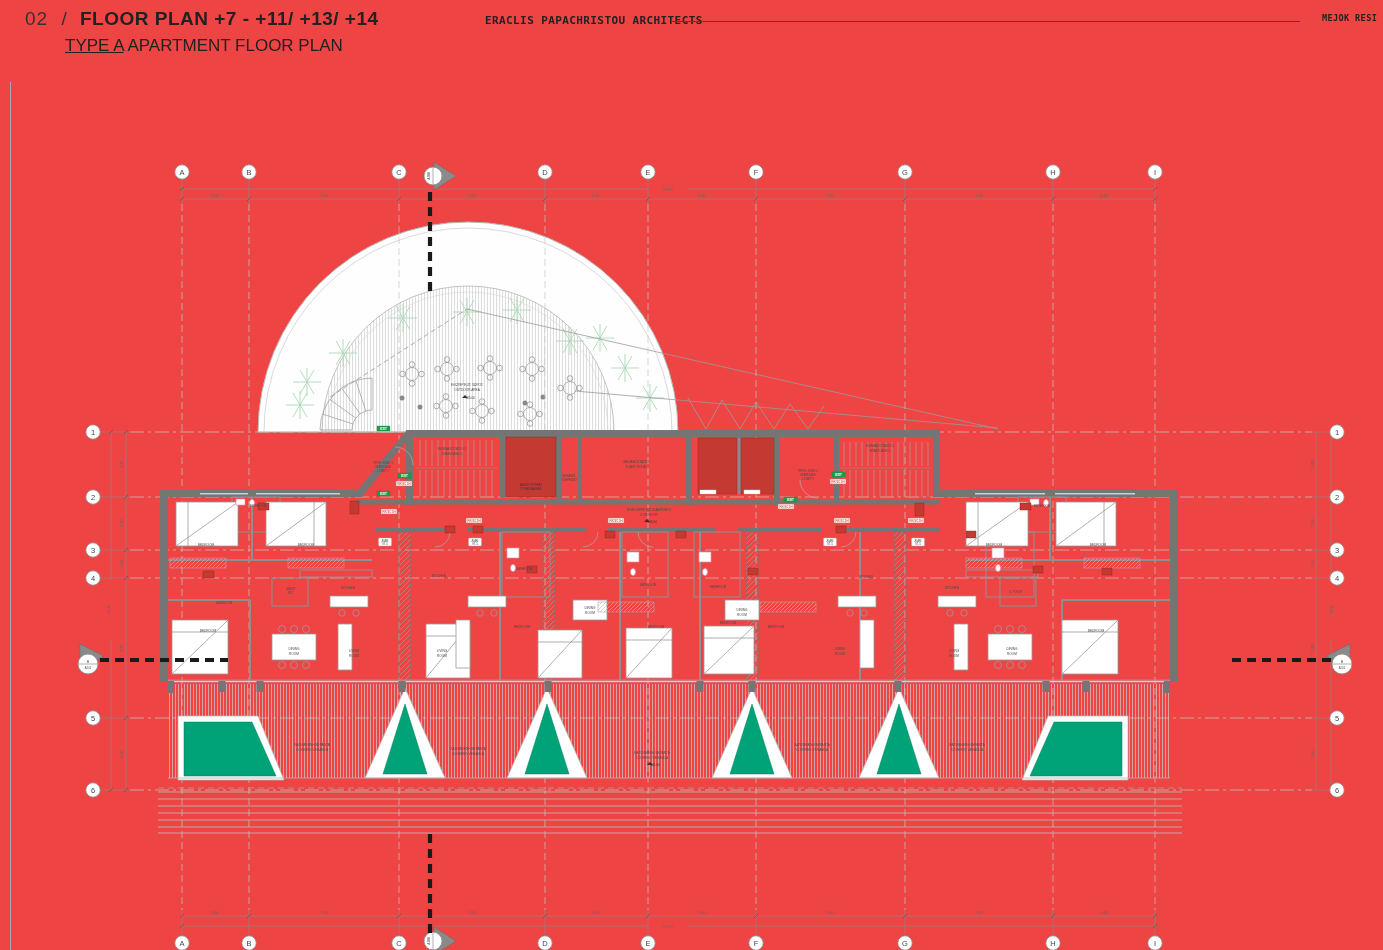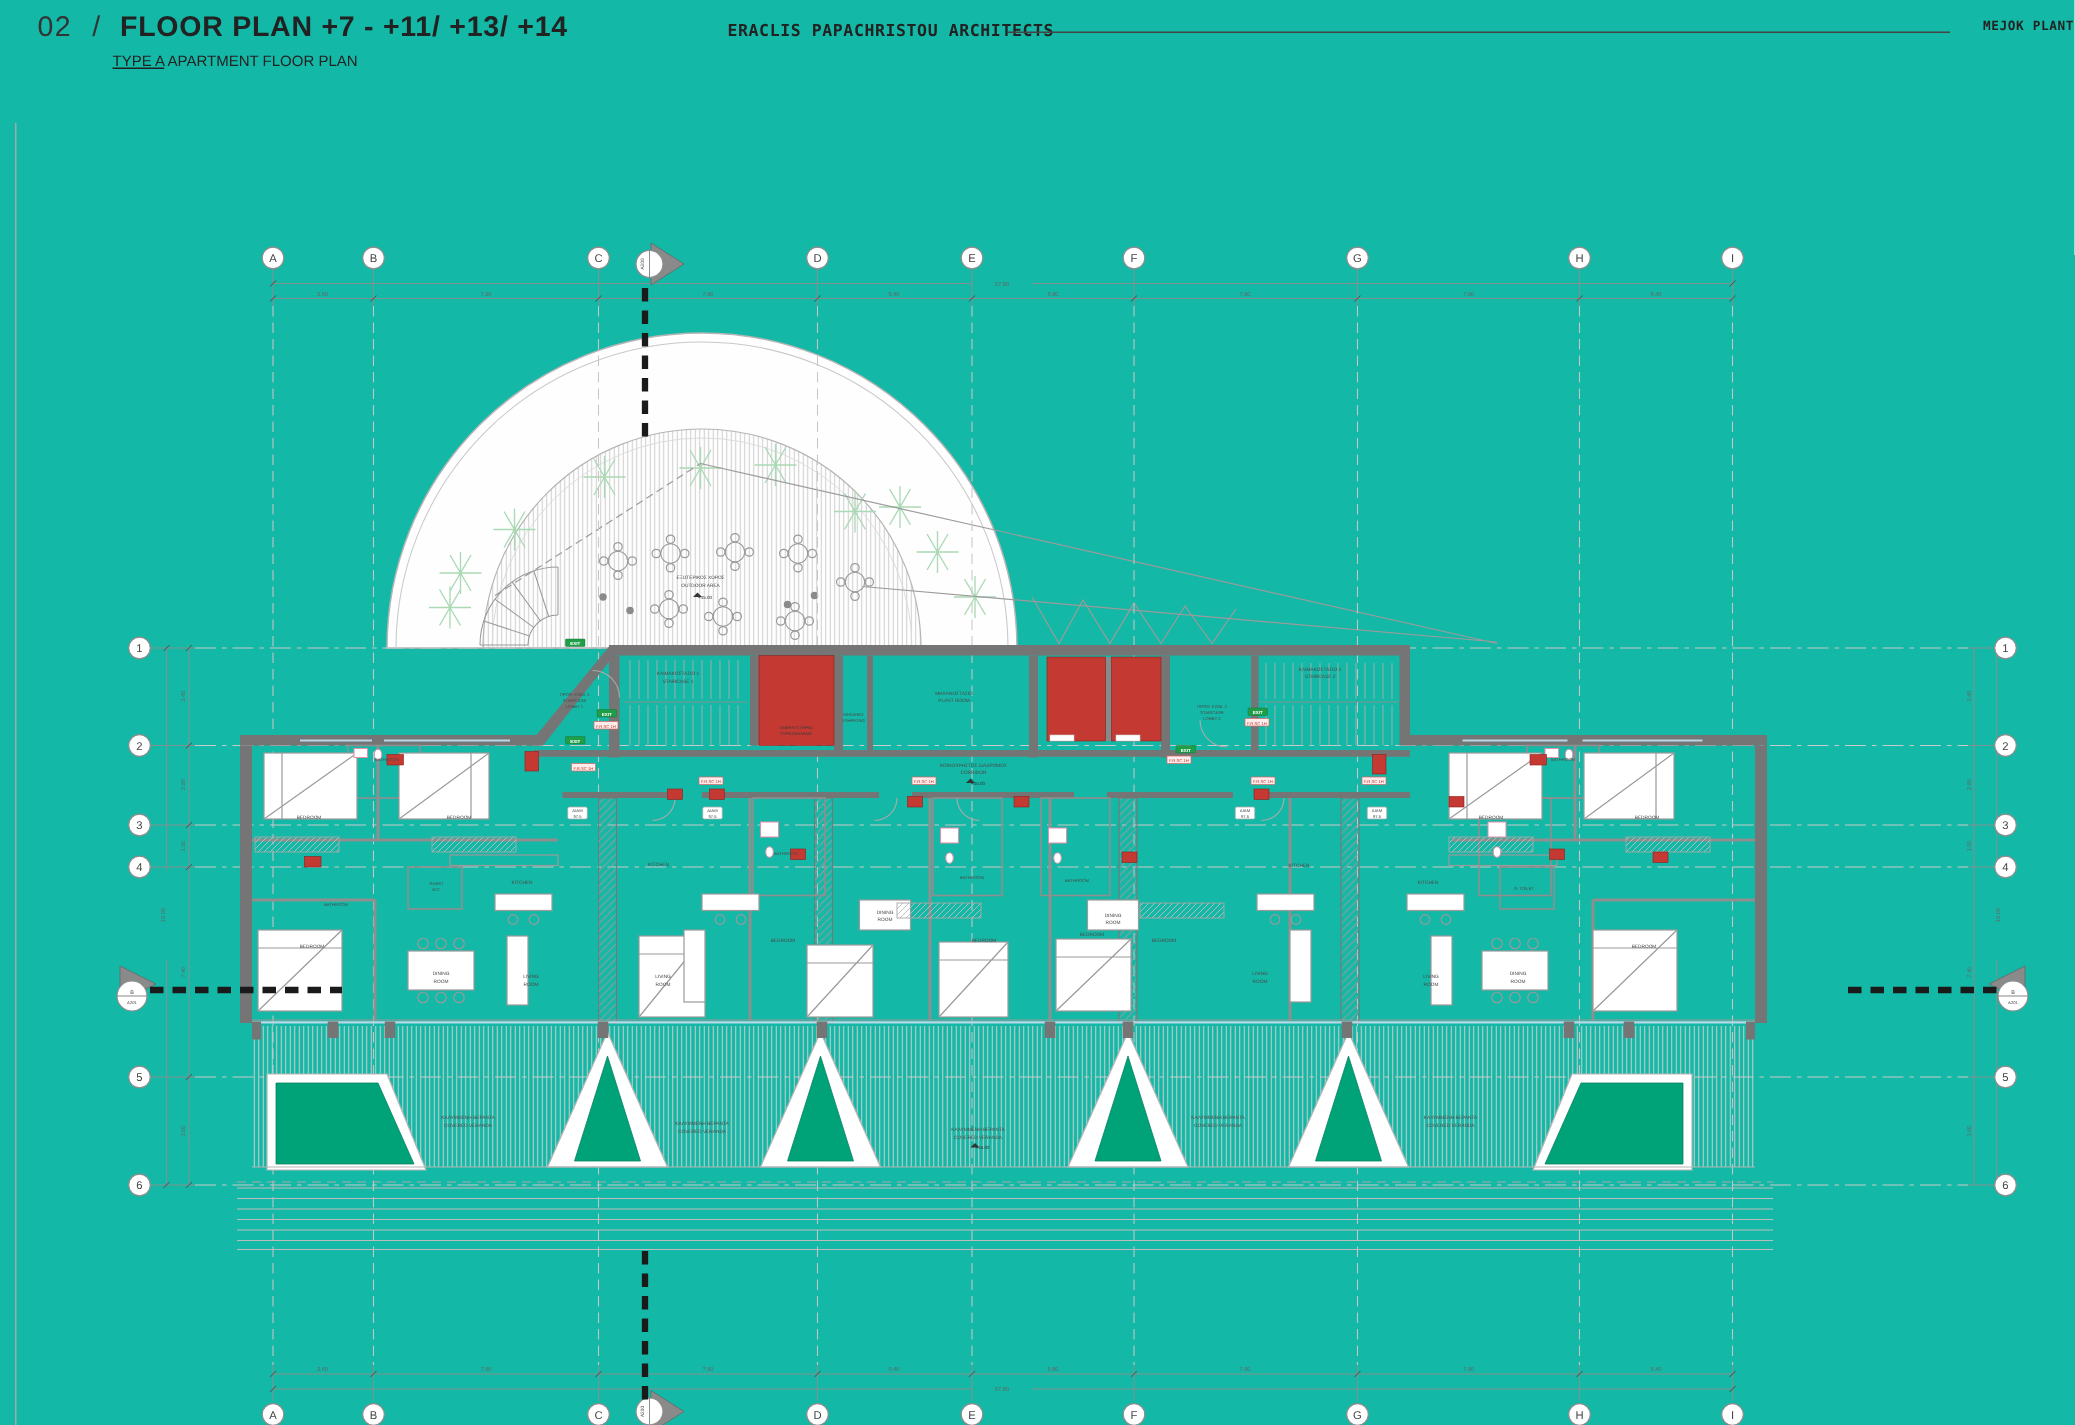--- a/index.html
+++ b/index.html
@@ -1,21 +1,21 @@
 <!DOCTYPE html>
 <html><head>
 <meta charset="utf-8">
 <style>
   html,body{margin:0;padding:0;background:#fff;width:1383px;height:950px;overflow:hidden}
-  #page{position:relative;width:1383px;height:950px;font-family:"Liberation Sans",sans-serif;background:#14b8a6}
+  #page{position:relative;width:1383px;height:950px;font-family:"Liberation Sans",sans-serif;background:#ef4444}
   .hdr-line1{position:absolute;left:25px;top:8px;font-size:19px;color:#222;white-space:nowrap}
   .hdr-num{font-weight:400;color:#333;letter-spacing:1px}
   .hdr-slash{margin:0 8px;color:#333}
   .hdr-title{font-weight:bold;letter-spacing:.5px}
-  .hdr-line2{position:absolute;left:75px;top:36px;font-size:10px;color:#222;white-space:nowrap}
+  .hdr-line2{position:absolute;left:65px;top:36px;font-size:17px;color:#222;white-space:nowrap}
   .hdr-type{text-decoration:underline}
   .hdr-arch{position:absolute;left:485px;top:14px;font-family:"DejaVu Sans Mono",monospace;font-size:11px;font-weight:bold;letter-spacing:.4px;color:#222;white-space:nowrap}
   .hdr-rule{position:absolute;left:672px;top:21px;width:628px;height:0;border-top:1px solid #444}
   .hdr-proj{position:absolute;left:1322px;top:13px;font-family:"DejaVu Sans Mono",monospace;font-size:8.5px;font-weight:bold;letter-spacing:.4px;color:#222;white-space:nowrap}
   .page-border{position:absolute;left:10px;top:82px;width:0;height:868px;border-left:1px solid #a8a8a8}
   svg{position:absolute;left:0;top:0}
   svg text{font-family:"Liberation Sans",sans-serif;fill:#3a3a3a}
   .t28{font-size:2.8px}.t3{font-size:3.2px}.t35{font-size:3.6px}
   .mid{text-anchor:middle}
   .dimt{font-size:3.8px;fill:#666;text-anchor:middle}
@@ -53,21 +53,21 @@
   <div class="hdr-line1">
     <span class="hdr-num">02</span>
     <span class="hdr-slash">/</span>
     <span class="hdr-title">FLOOR PLAN +7 - +11/ +13/ +14</span>
   </div>
   <div class="hdr-line2">
     <span class="hdr-type">TYPE A</span><span> APARTMENT FLOOR PLAN</span>
   </div>
   <div class="hdr-arch">ERACLIS PAPACHRISTOU ARCHITECTS</div>
   <div class="hdr-rule"></div>
-  <div class="hdr-proj">MEJOK PLANT</div>
+  <div class="hdr-proj">MEJOK RESI</div>
 
   <svg width="1383" height="950" viewBox="0 0 1383 950">
     <defs>
       <pattern id="vh" width="3" height="8" patternUnits="userSpaceOnUse">
           <path d="M1.5,0V8" stroke="#cdcdcd" stroke-width="0.7"></path>
         </pattern>
       <pattern id="dh" width="5" height="5" patternUnits="userSpaceOnUse">
           <path d="M0,5L5,0" stroke="#9a9a9a" stroke-width="0.7"></path>
         </pattern>
       <pattern id="dh2" width="4" height="4" patternUnits="userSpaceOnUse">

